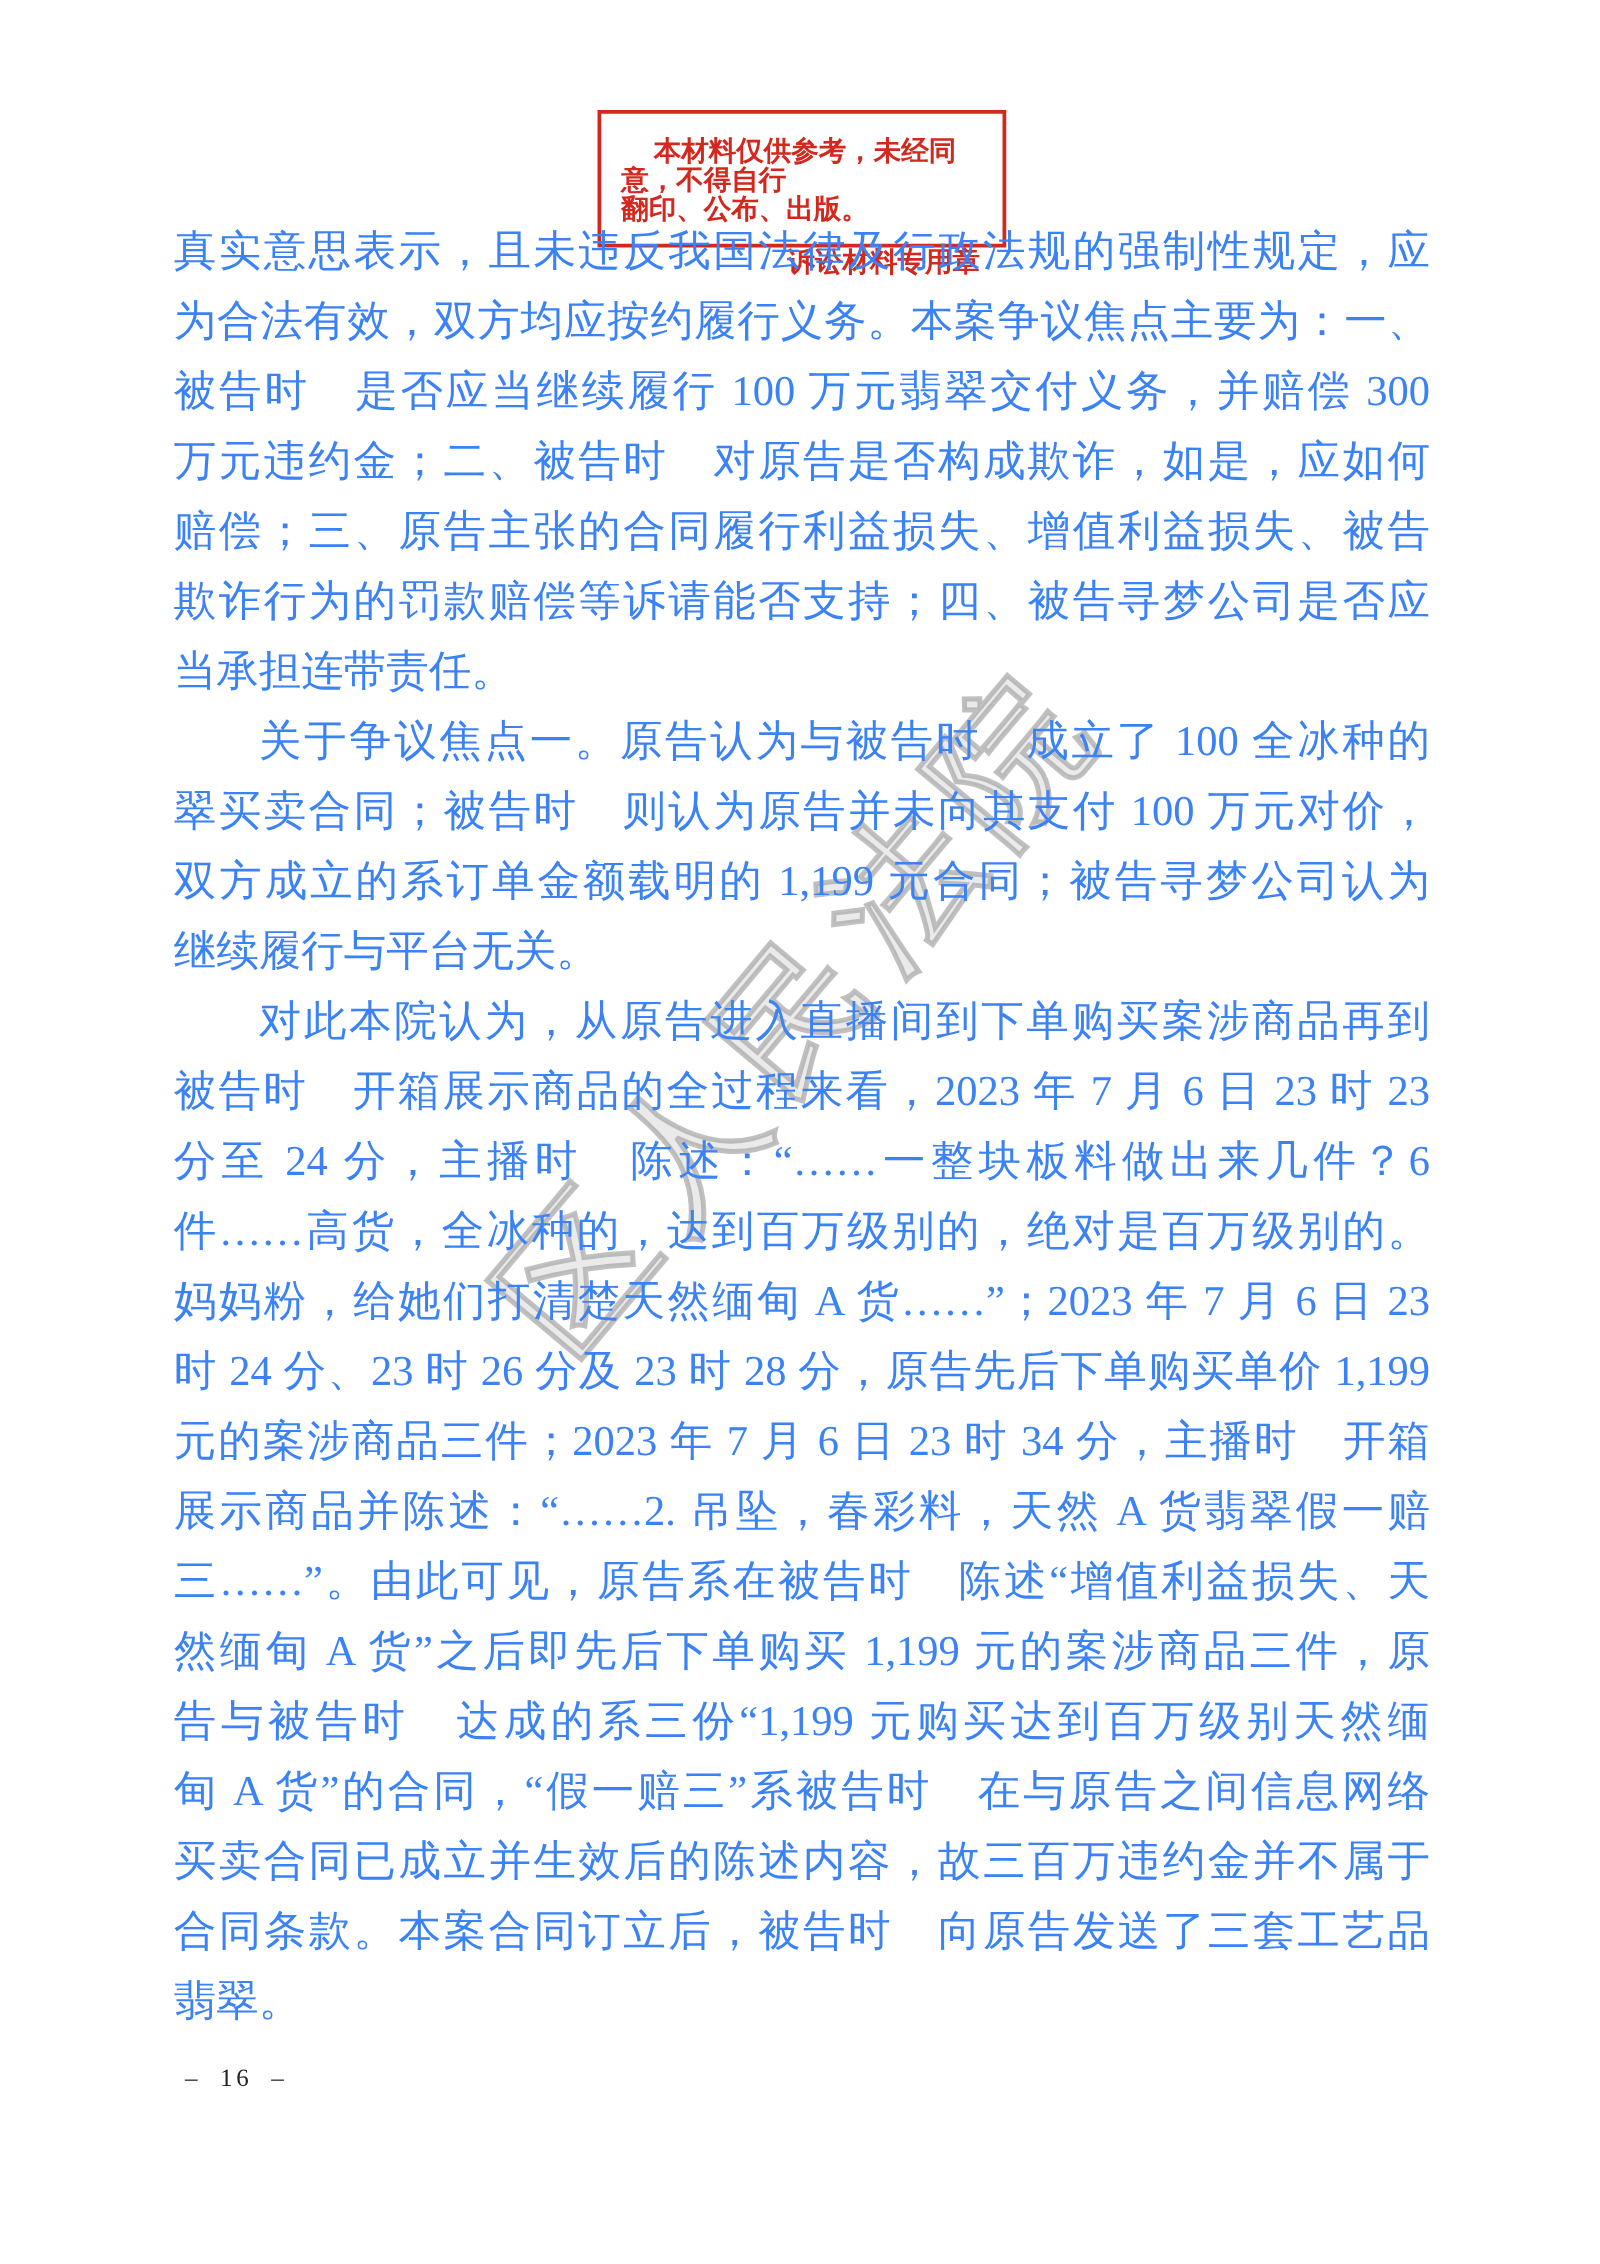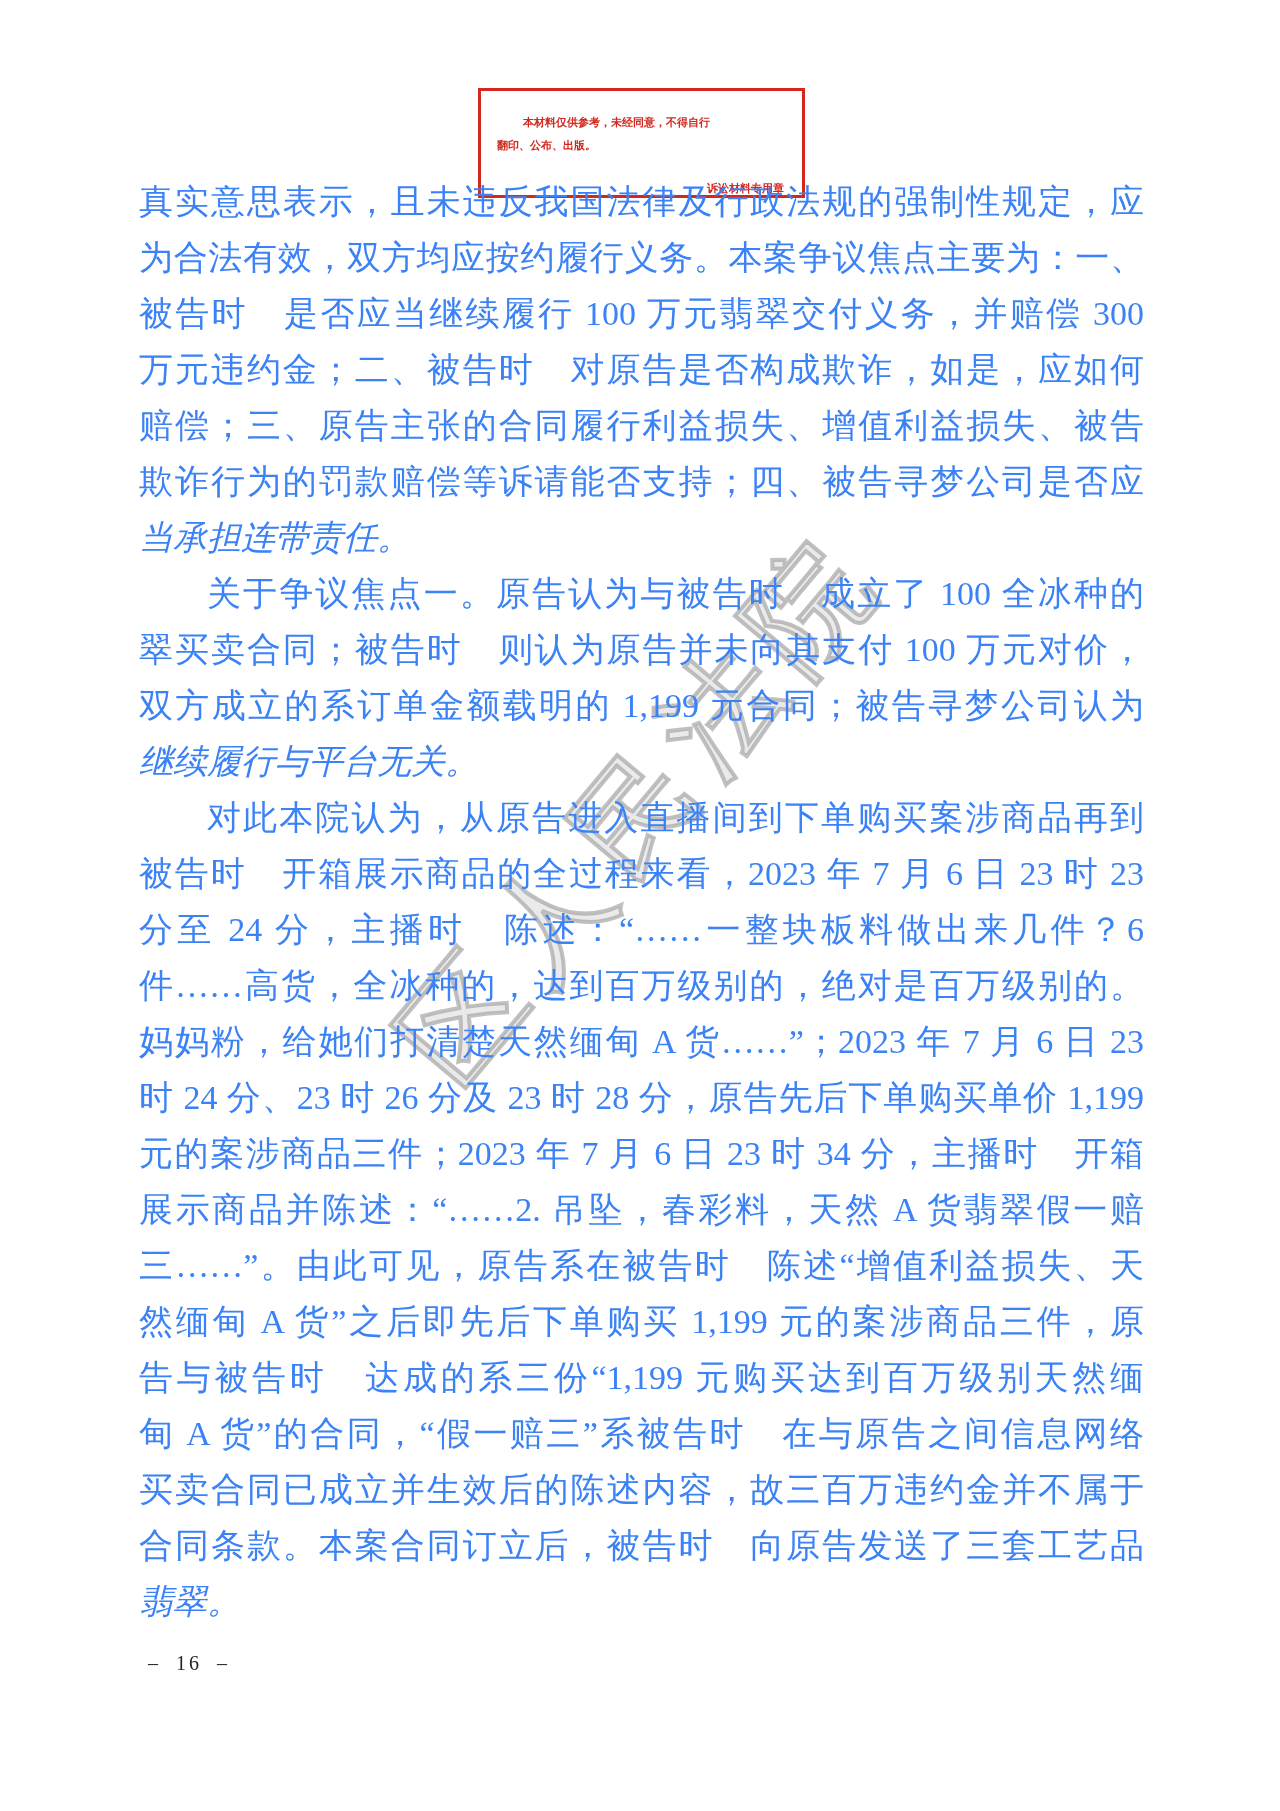--- a/index.html
+++ b/index.html
@@ -34,23 +34,23 @@
   .stamp {
     position: absolute;
     left: 478px;
     top: 88px;
     width: 327px;
     height: 110px;
     box-sizing: border-box;
     border: 3px solid #d2281e;
     padding: 20px 14px 0 16px;
     color: #d2281e;
-    font-family: Liberation Serif, serif;
+    font-family: Liberation Mono, monospace;
     font-weight: bold;
-    font-size: 11px;
+    font-size: 22px;
     line-height: 23px;
     background: transparent;
   }
   .stamp .l1 { text-indent: 26px; }
   .stamp .l3 { text-align: right; margin-top: 20px; padding-right: 4px; }
 
   
   .body-text {
     position: absolute;
     left: 139px;
@@ -59,21 +59,21 @@
     color: #3b82f6;
     font-size: 34px;
   }
   .line {
     height: 56px;
     line-height: 56px;
     text-align: justify;
     text-align-last: justify;
     overflow: hidden;
   }
-  .line.pend { text-align-last: left; font-style: italic; }
+  .line.pend { text-align-last: left; }
   .line.ind  { text-indent: 2em; }
 
   
   .pagenum {
     position: absolute;
     left: 148px;
     top: 1652px;
     font-size: 20px;
     color: #242424;
     letter-spacing: 3px;

